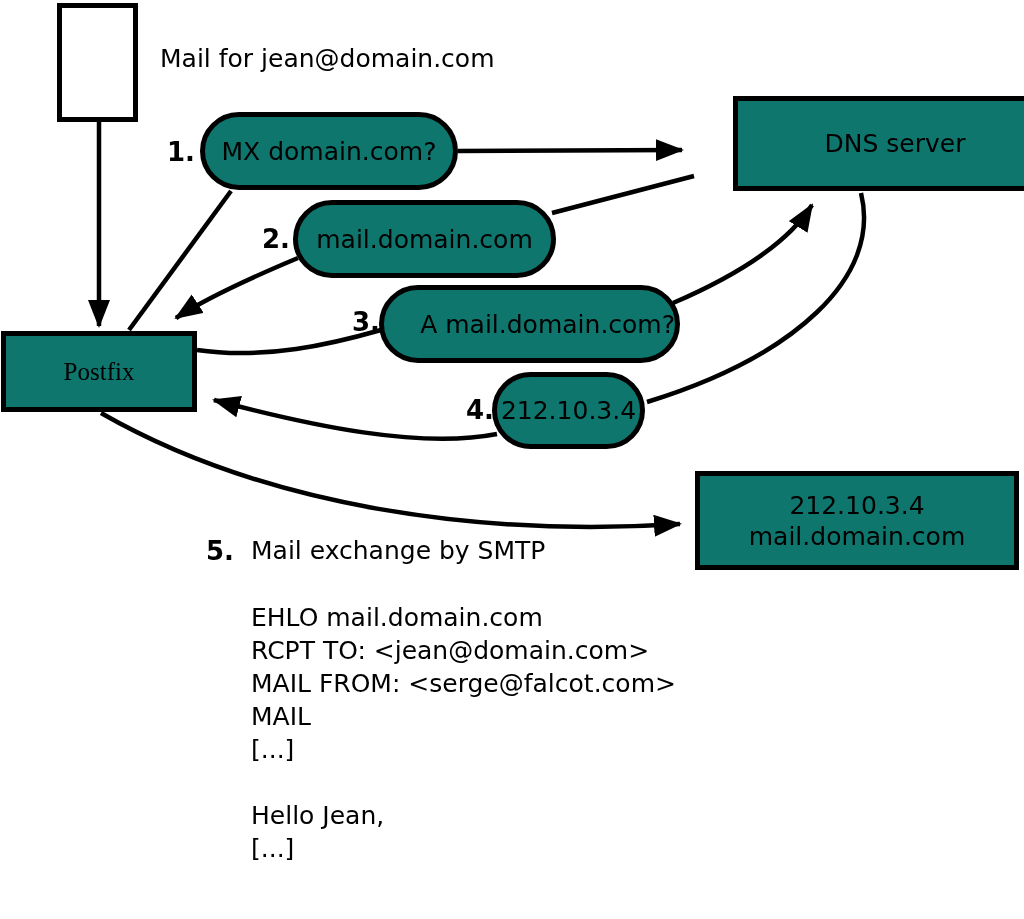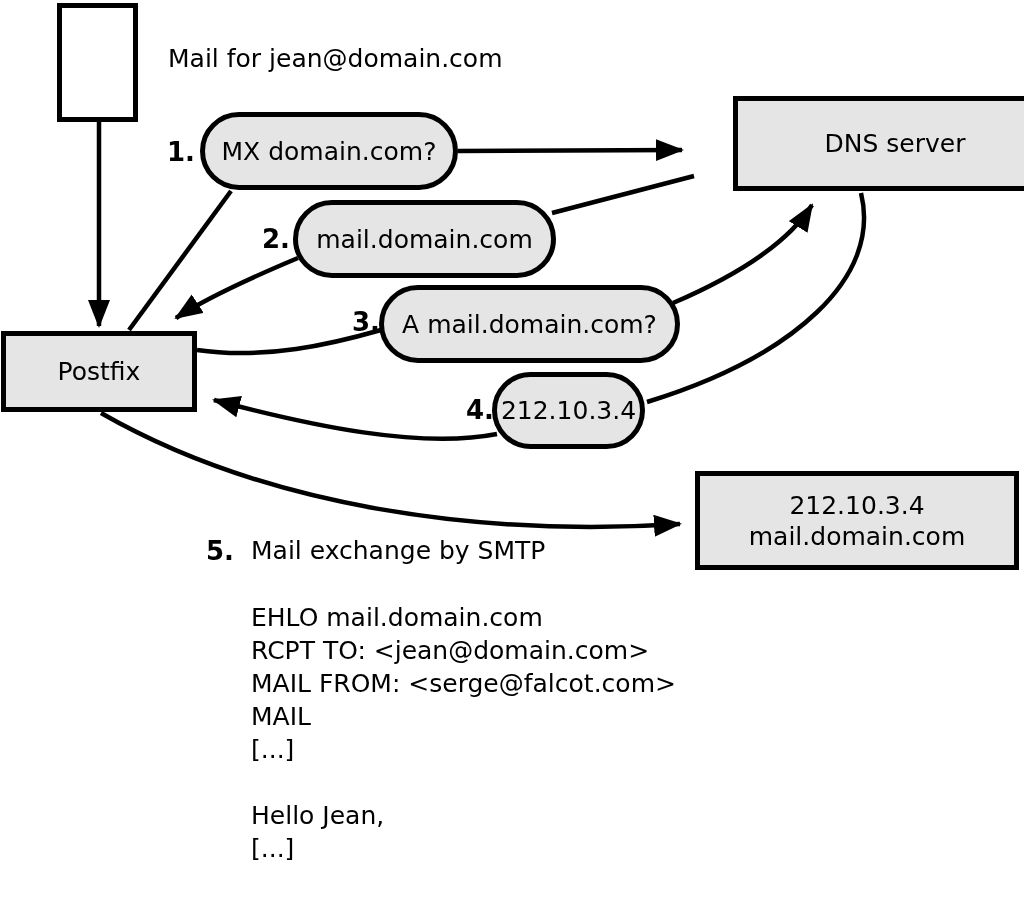--- a/index.html
+++ b/index.html
@@ -24,21 +24,21 @@
   }
   .connectors path {
     fill: none;
     stroke: #000000;
     stroke-width: 4.5px;
   }
   .node {
     position: absolute;
     box-sizing: border-box;
     border: 5px solid #000000;
-    background: #e5e5e5;
+    background: #0f766e;
     display: flex;
     align-items: center;
     justify-content: center;
     font-size: 25px;
     line-height: 31px;
     text-align: center;
   }
   .pill { border-radius: 40px; }
   .envelope {
     position: absolute;
@@ -89,43 +89,43 @@
     <path d="M298,258 C255,276 208,297 176,318" marker-end="url(#ah)"></path>
     <path d="M197,350 C265,360 332,344 381,330"></path>
     <path d="M673,303 C745,272 790,240 812,205" marker-end="url(#ah)"></path>
     <path d="M861,193 C882,278 793,357 647,402"></path>
     <path d="M497,434 C420,449 312,426 214,400" marker-end="url(#ah)"></path>
     <path d="M101,413 C265,507 480,537 680,524" marker-end="url(#ah)"></path>
   </svg>
 
   <div class="envelope" style="left:57px; top:3px; width:81px; height:119px;"></div>
 
-  <div class="free-label" style="left:168px; top:44px;">Mail for jean@domain.com</div>
+  <div class="free-label" style="left:160px; top:44px;">Mail for jean@domain.com</div>
 
   <div class="step-num" style="left:167px; top:137px;">1.</div>
   <div class="node pill" style="left:200px; top:112px; width:258px; height:78px;">
     <span>MX domain.com?</span>
   </div>
 
   <div class="step-num" style="left:262px; top:224px;">2.</div>
   <div class="node pill" style="left:293px; top:200px; width:263px; height:78px;">
     <span>mail.domain.com</span>
   </div>
 
   <div class="step-num" style="left:352px; top:307px;">3.</div>
-  <div class="node pill" style="left:379px; top:285px; width:301px; height:78px;">
+  <div class="node pill" style="left:379px; top:285px; width:301px; height:78px;justify-content:flex-end;">
     <span>A mail.domain.com?</span>
   </div>
 
   <div class="step-num" style="left:466px; top:395px;">4.</div>
   <div class="node pill" style="left:492px; top:372px; width:153px; height:77px;">
     <span>212.10.3.4</span>
   </div>
 
-  <div class="node" style="left:1px; top:331px; width:196px; height:81px;">
+  <div class="node" style="left:1px; top:331px; width:196px; height:81px;font-family:Liberation Serif, serif;">
     <span>Postfix</span>
   </div>
 
   <div class="node" style="left:695px; top:96px; width:324px; height:95px;margin-left:38px;">
     <span>DNS server</span>
   </div>
 
   <div class="node two-line" style="left:695px; top:471px; width:324px; height:99px;">
     <div>212.10.3.4</div>
     <div>mail.domain.com</div>

